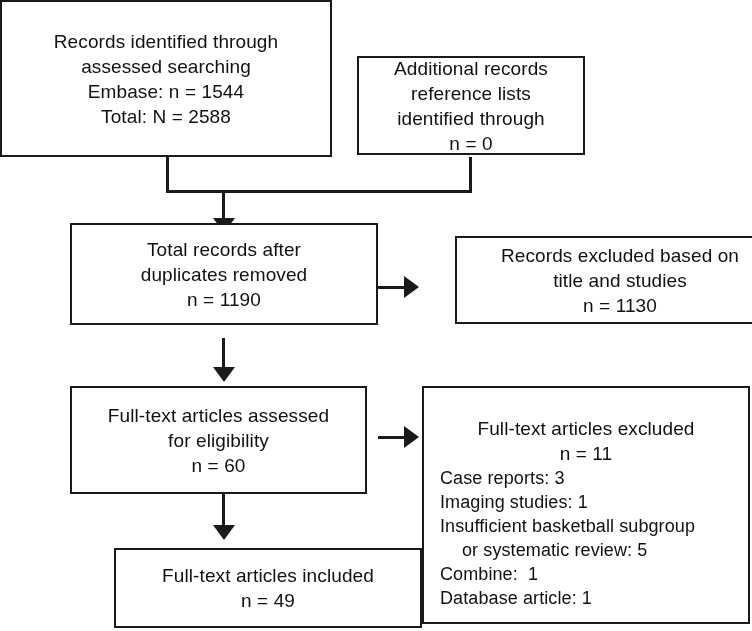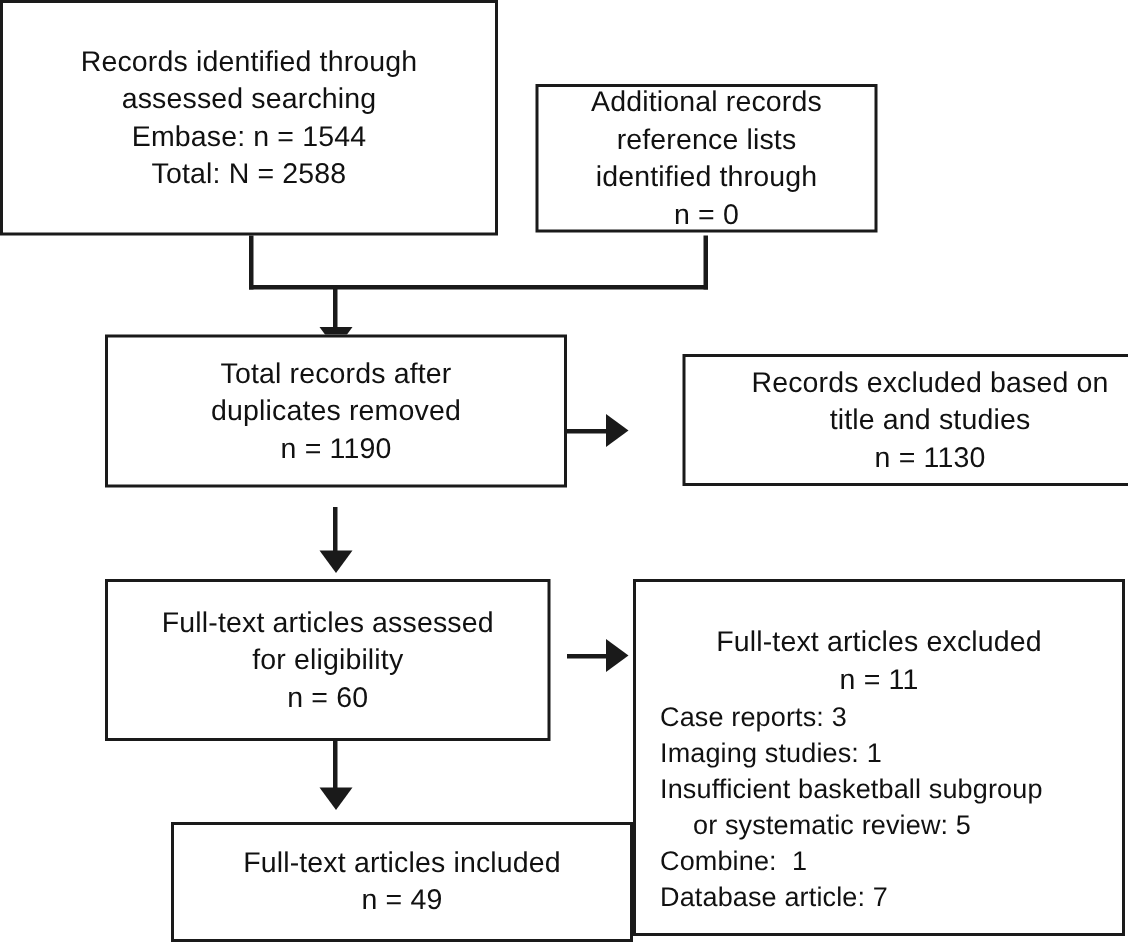--- a/index.html
+++ b/index.html
@@ -156,21 +156,21 @@
   <div class="arrow-right" id="arrowhead-fx"></div>
 
   <div class="node" id="box-excl-detail">
     <span class="line hdr">Full-text articles excluded</span>
     <span class="line hdr">n = 11</span>
     <span class="line reason">Case reports: 3</span>
     <span class="line reason">Imaging studies: 1</span>
     <span class="line reason">Insufficient basketball subgroup</span>
     <span class="line reason indent">or systematic review: 5</span>
     <span class="line reason">Combine:  1</span>
-    <span class="line reason">Database article: 7</span>
+    <span class="line reason">Database article: 1</span>
   </div>
 
   <div class="vline" id="drop-fulltext"></div>
   <div class="arrow-down" id="arrowhead-fulltext"></div>
 
   <div class="node" id="box-included">
     <span class="line">Full-text articles included</span>
     <span class="line">n = 49</span>
   </div>
 

